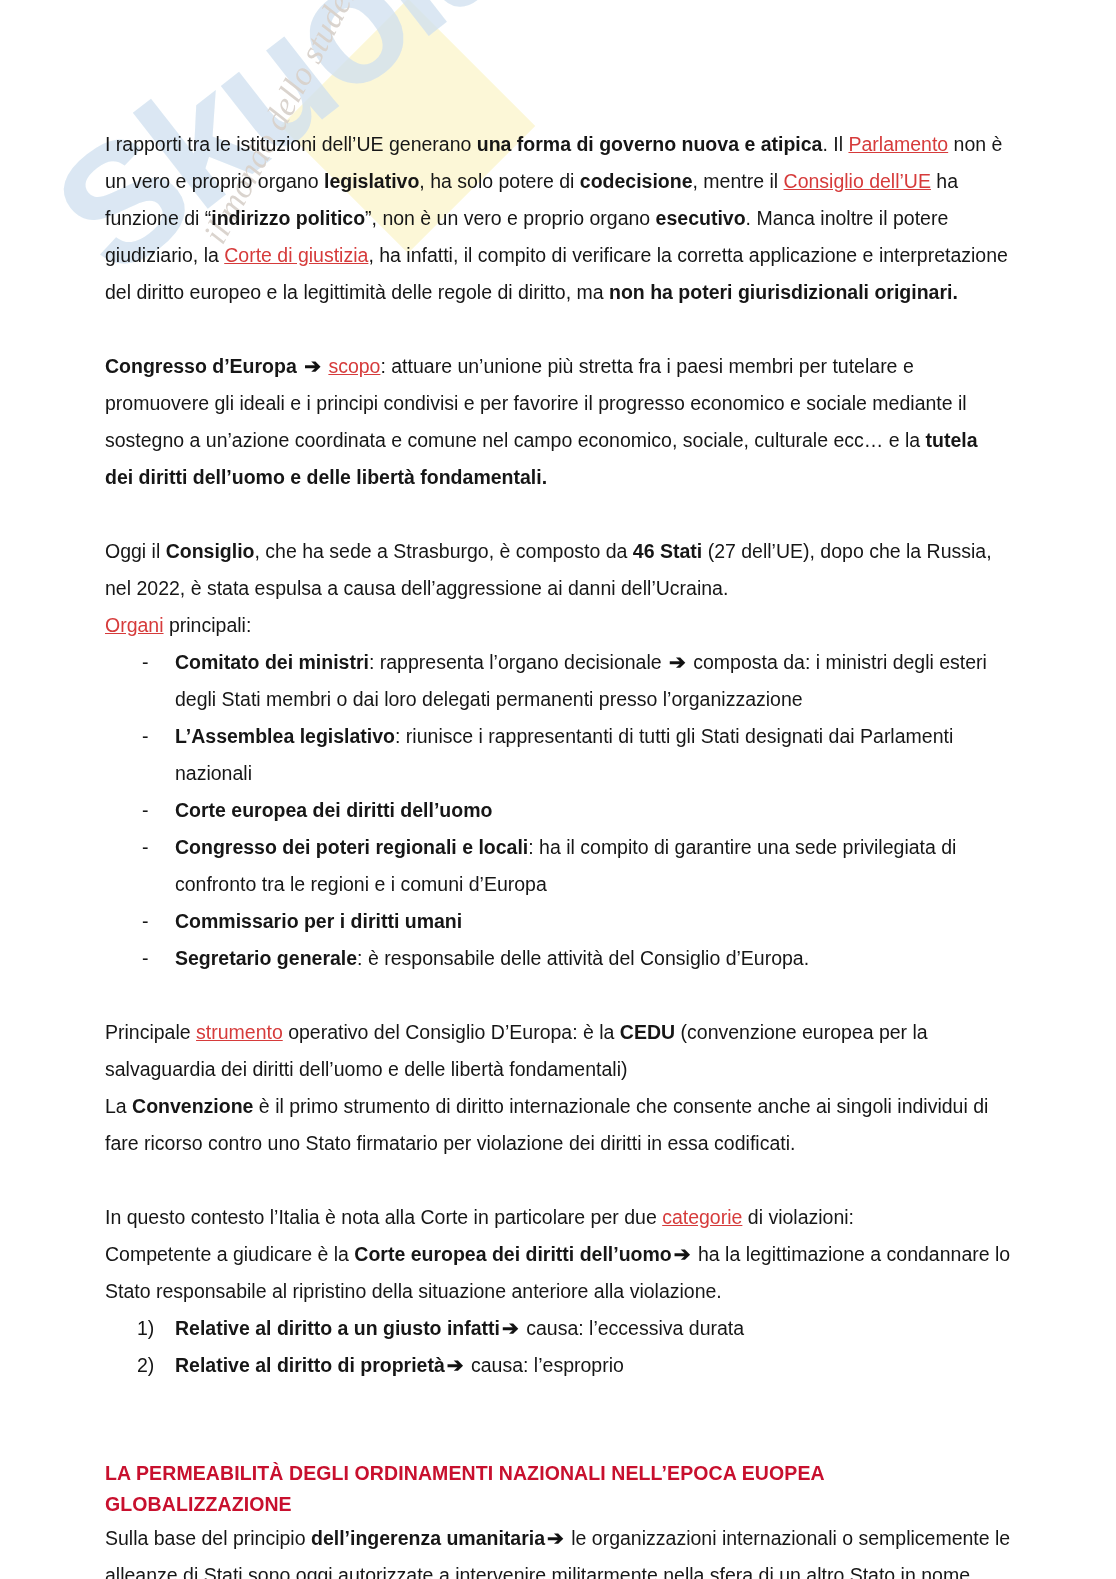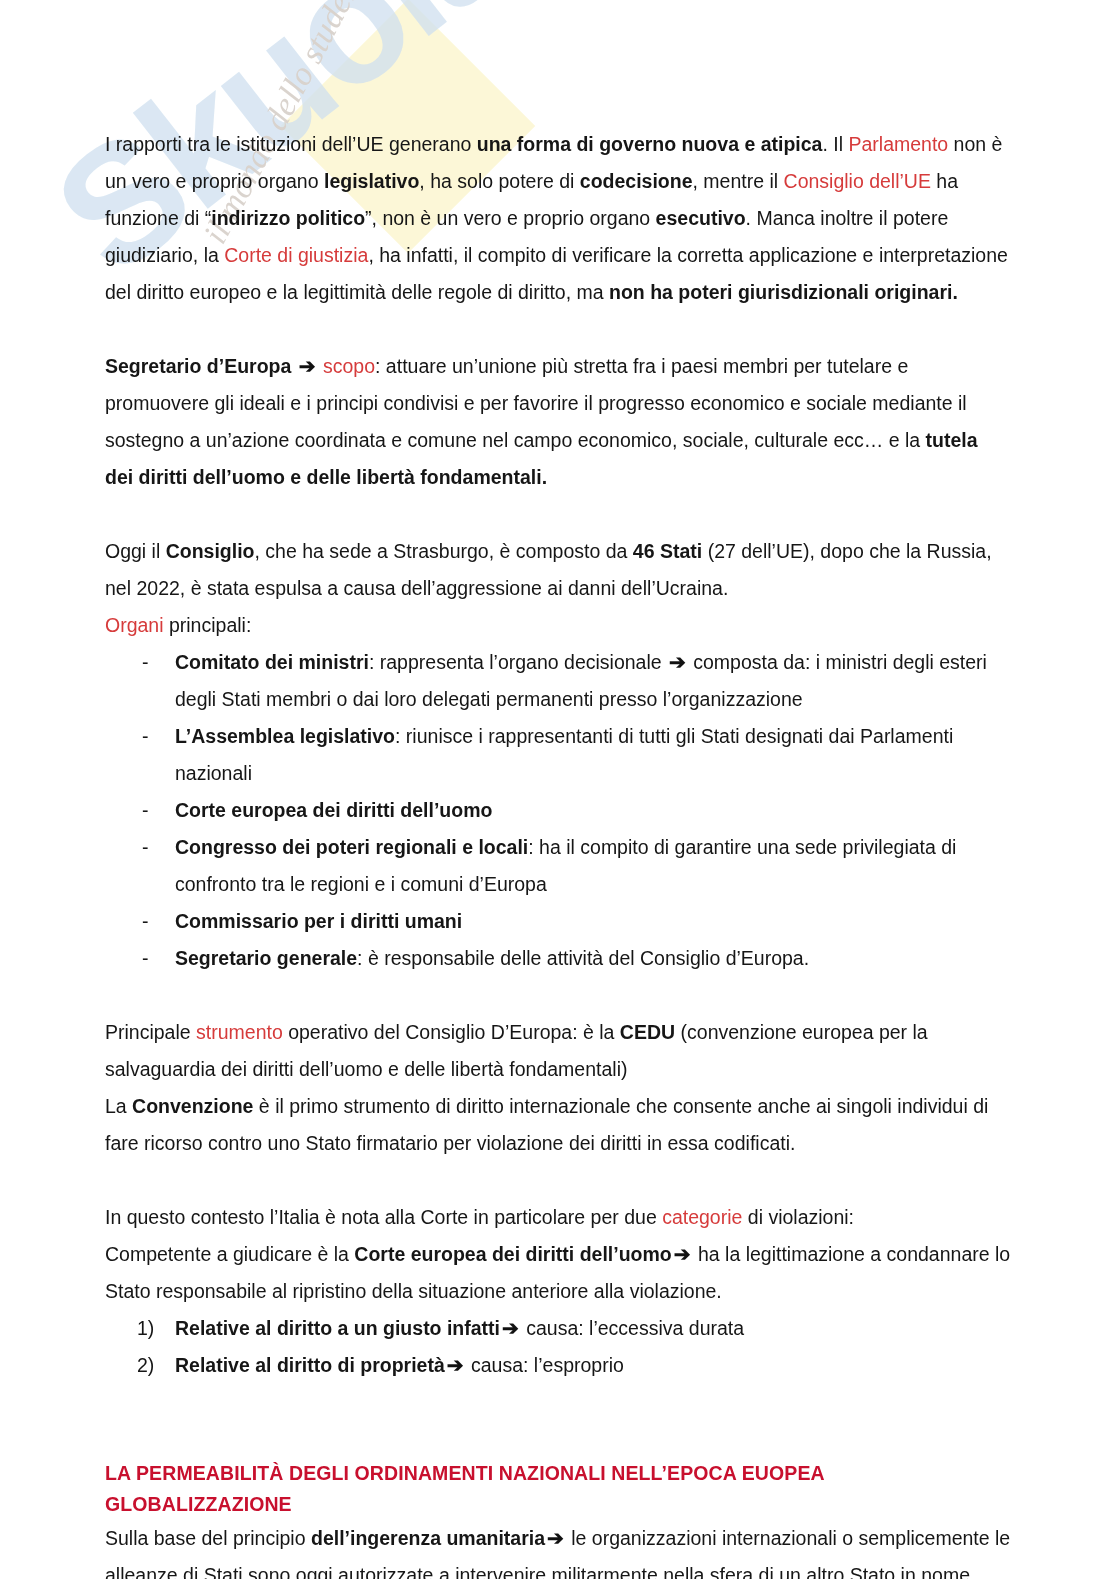--- a/index.html
+++ b/index.html
@@ -70,21 +70,21 @@
     margin: 0;
     font-size: 19.5px;
     line-height: 37px;
     text-align: left;
   }
   .block { margin-bottom: 0; }
   .gap-lg { height: 37px; }
   .gap-xl { height: 74px; }
 
   b, .b { font-weight: bold; }
-  .red-lt { color: #d63b3b; }
+  .red-lt { color: #d63b3b; text-decoration: underline; }
 
   h2.section {
     margin: 0;
     font-size: 19.5px;
     line-height: 31px;
     font-weight: bold;
     color: #c8102e;
     letter-spacing: 0.1px;
   }
 
@@ -142,21 +142,21 @@
 <div id="content">
 
   <p class="block">
     <span>I rapporti tra le istituzioni dell’UE generano </span><b>una forma di governo nuova e atipica</b><span>. Il </span><span class="red-lt">Parlamento</span><span> non è un vero e proprio organo </span><b>legislativo</b><span>, ha solo potere di </span><b>codecisione</b><span>, mentre il </span><span class="red-lt">Consiglio dell’UE</span><span> ha funzione di “</span><b>indirizzo politico</b><span>”, non è un vero e proprio organo </span><b>esecutivo</b><span>. Manca inoltre il potere giudiziario, la </span><span class="red-lt">Corte di giustizia</span><span>, ha infatti, il compito di verificare la corretta applicazione e interpretazione del diritto europeo e la legittimità delle regole di diritto, ma </span><b>non ha poteri giurisdizionali originari.</b>
   </p>
 
   <div class="gap-lg"></div>
 
 
   <p class="block">
-    <b>Segretario d’Europa</b>
+    <b>Congresso d’Europa</b>
     <span class="arrow">➔</span>
     <span class="red-lt">scopo</span><span>: attuare un’unione più stretta fra i paesi membri per tutelare e promuovere gli ideali e i principi condivisi e per favorire il progresso economico e sociale mediante il sostegno a un’azione coordinata e comune nel campo economico, sociale, culturale ecc… e la </span><b>tutela dei diritti dell’uomo e delle libertà fondamentali.</b>
   </p>
 
   <div class="gap-lg"></div>
 
   <p class="block">
     <span>Oggi il </span><b>Consiglio</b><span>, che ha sede a Strasburgo, è composto da </span><b>46 Stati</b><span> (27 dell’UE), dopo che la Russia, nel 2022, è stata espulsa a causa dell’aggressione ai danni dell’Ucraina.</span>
   </p>
   <p class="block">

